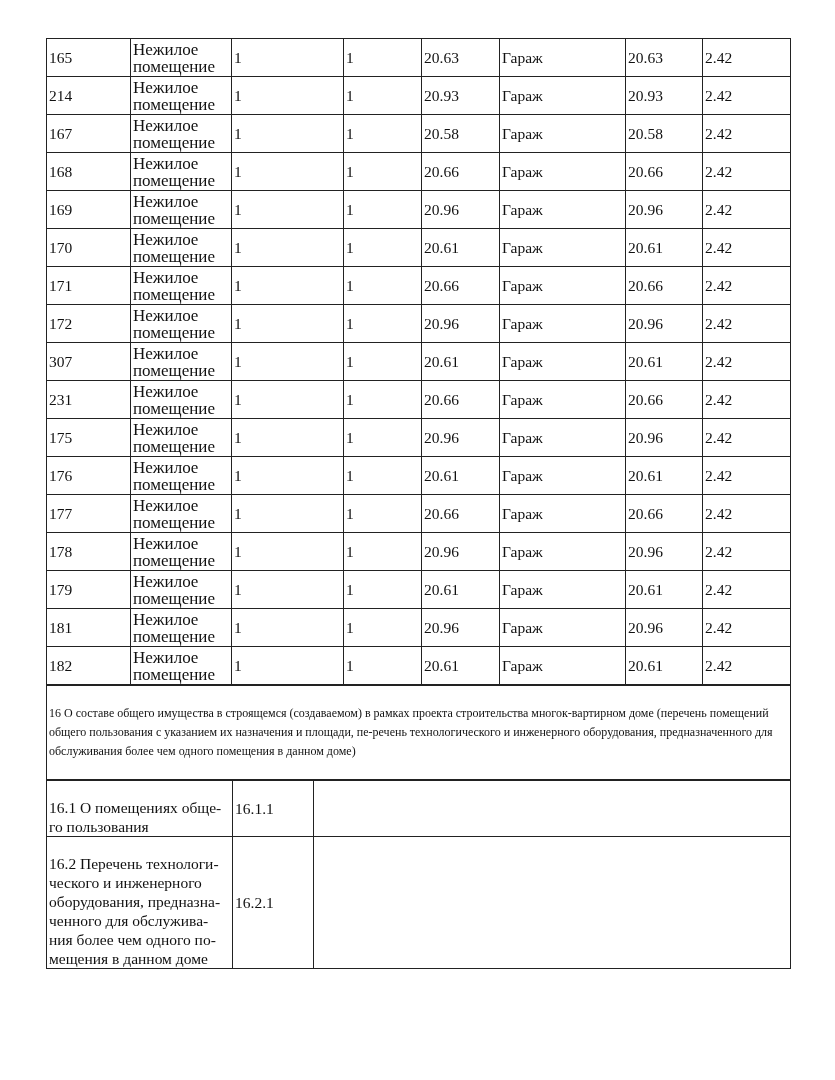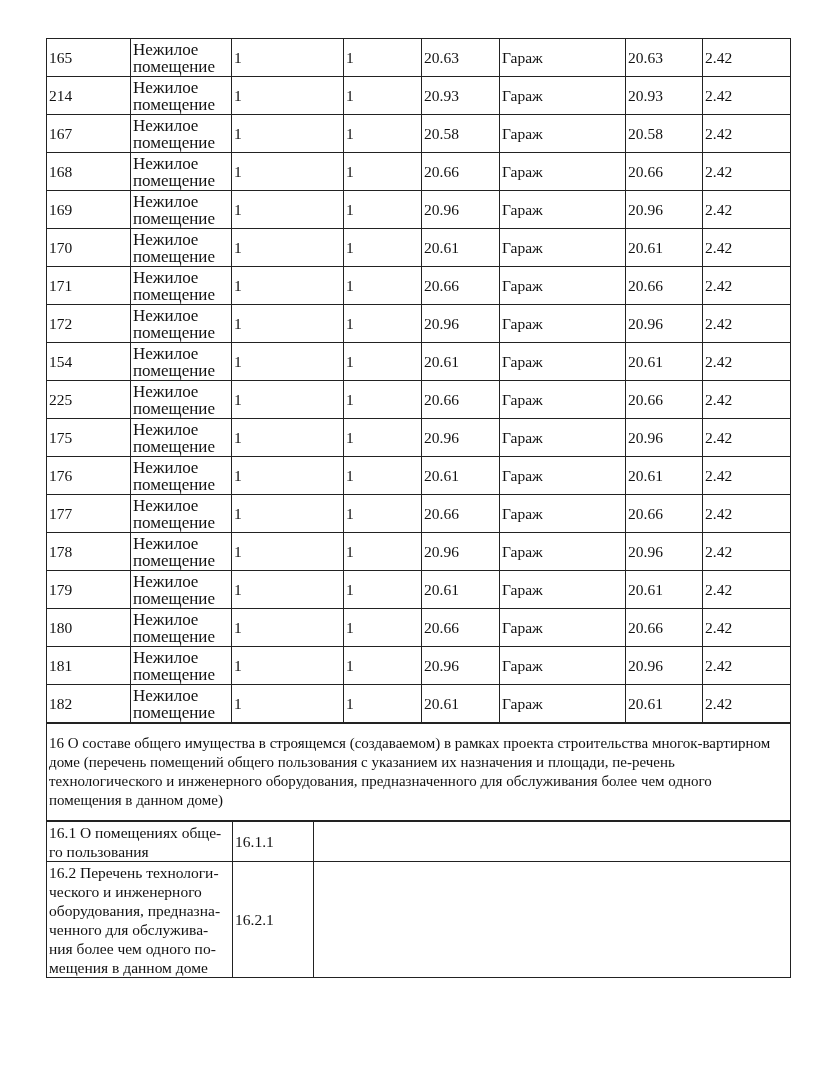--- a/index.html
+++ b/index.html
@@ -4,23 +4,23 @@
 <style>
   html, body { margin: 0; padding: 0; background: #ffffff; }
   body { width: 835px; height: 1080px; position: relative; overflow: hidden;
          font-family: "Liberation Serif", "DejaVu Serif", serif; color: #111; }
   .page { position: absolute; left: 46px; top: 38px; width: 744px; }
   table { border-collapse: collapse; table-layout: fixed; width: 744px; }
   td { border: 1.5px solid #222; padding: 0 2px; vertical-align: middle;
        font-size: 15.5px; line-height: 18px; overflow: hidden; }
   .data td { height: 37px; }
   .data td.type { line-height: 17px; font-size: 17px; }
-  .section td { font-size: 15px; line-height: 19px; vertical-align: top; padding: 10px 2px; }
+  .section td { font-size: 12px; line-height: 19px; vertical-align: top; padding: 18px 2px; }
   .sub td { font-size: 15.5px; line-height: 19px; }
-  .sub td.label { vertical-align: top; padding-top: 1px; }
+  .sub td.label { vertical-align: top; padding-top: 17px; }
   .sub td.code { vertical-align: middle; }
 </style>
 </head>
 <body>
 
 <div class="page">
   <table class="data">
     <colgroup>
       <col style="width:84px">
         <col style="width:101px">
@@ -106,31 +106,31 @@
           <td>172</td>
           <td class="type">Нежилое помещение</td>
           <td>1</td>
           <td>1</td>
           <td>20.96</td>
           <td>Гараж</td>
           <td>20.96</td>
           <td>2.42</td>
         </tr>
         <tr>
-          <td>154</td>
-          <td class="type">Нежилое помещение</td>
-          <td>1</td>
-          <td>1</td>
-          <td>20.61</td>
-          <td>Гараж</td>
-          <td>20.61</td>
-          <td>2.42</td>
-        </tr>
-        <tr>
-          <td>225</td>
+          <td>307</td>
+          <td class="type">Нежилое помещение</td>
+          <td>1</td>
+          <td>1</td>
+          <td>20.61</td>
+          <td>Гараж</td>
+          <td>20.61</td>
+          <td>2.42</td>
+        </tr>
+        <tr>
+          <td>231</td>
           <td class="type">Нежилое помещение</td>
           <td>1</td>
           <td>1</td>
           <td>20.66</td>
           <td>Гараж</td>
           <td>20.66</td>
           <td>2.42</td>
         </tr>
         <tr>
           <td>175</td>
@@ -173,30 +173,20 @@
           <td>2.42</td>
         </tr>
         <tr>
           <td>179</td>
           <td class="type">Нежилое помещение</td>
           <td>1</td>
           <td>1</td>
           <td>20.61</td>
           <td>Гараж</td>
           <td>20.61</td>
-          <td>2.42</td>
-        </tr>
-        <tr>
-          <td>180</td>
-          <td class="type">Нежилое помещение</td>
-          <td>1</td>
-          <td>1</td>
-          <td>20.66</td>
-          <td>Гараж</td>
-          <td>20.66</td>
           <td>2.42</td>
         </tr>
         <tr>
           <td>181</td>
           <td class="type">Нежилое помещение</td>
           <td>1</td>
           <td>1</td>
           <td>20.96</td>
           <td>Гараж</td>
           <td>20.96</td>

